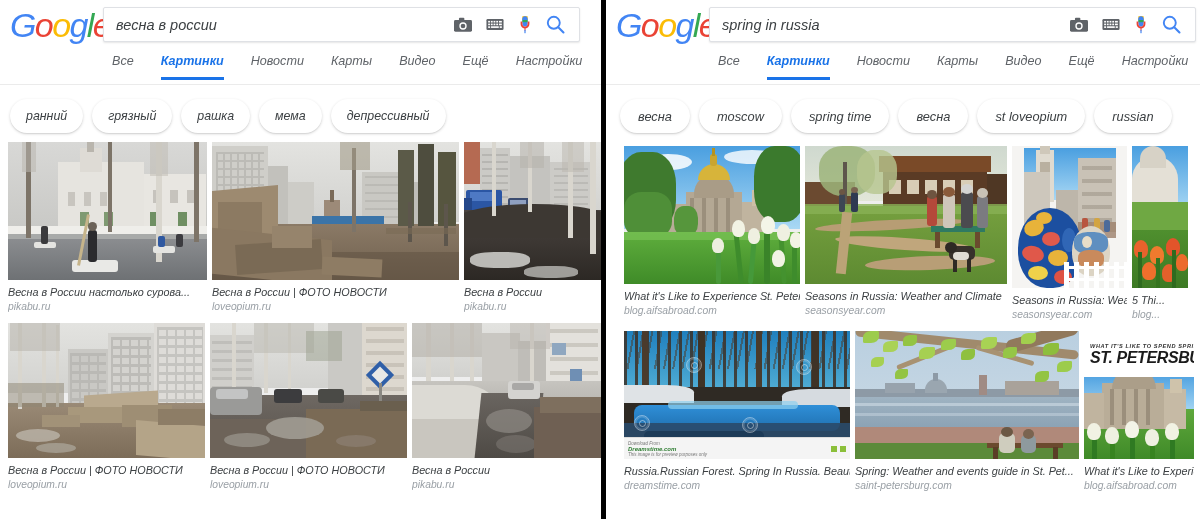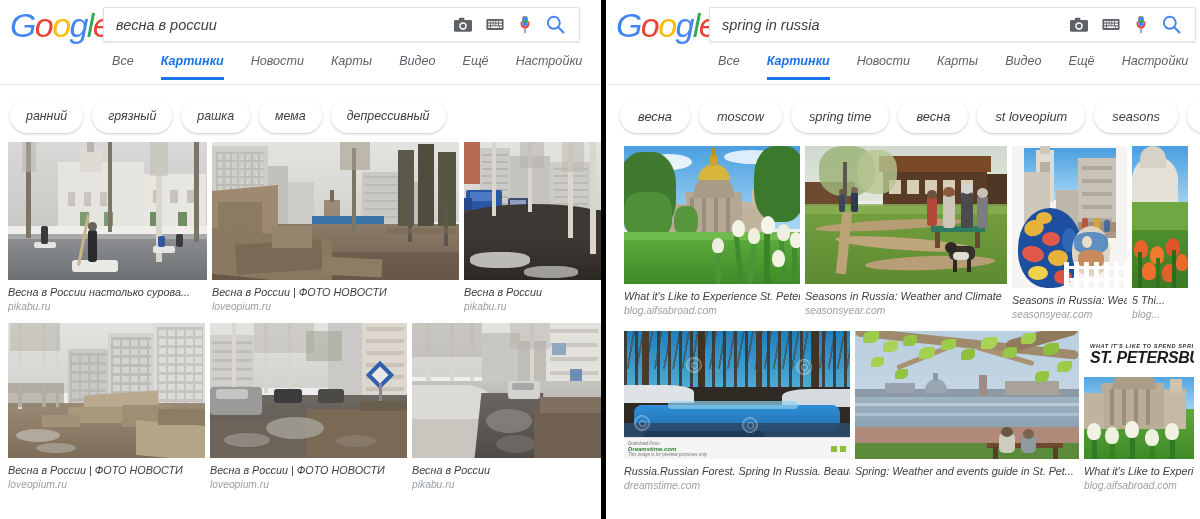--- a/index.html
+++ b/index.html
@@ -567,21 +567,20 @@
       </div>
       <div class="navline"></div>
     </div>
 
     <div class="chiprow">
       <div class="chip">весна</div>
       <div class="chip">moscow</div>
       <div class="chip">spring time</div>
       <div class="chip">весна</div>
       <div class="chip">st loveopium</div>
-      <div class="chip">seasons</div>
       <div class="chip">russian</div>
 
     </div>
 
     <div class="results" style="top:146px;">
 
       <div class="row" style="margin-bottom:9px;">
 
         <div class="cell" style="width:176px;">
           <div class="thumb" style="width:176px;height:138px;">
@@ -843,20 +842,21 @@
               <div class="lay" style="left:148px;top:16px;width:14px;height:11px;background:#95c646;border-radius:50% 10%;"></div>
               <div class="lay" style="left:166px;top:2px;width:15px;height:11px;background:#a2cf4e;border-radius:50% 10%;"></div>
               <div class="lay" style="left:188px;top:12px;width:16px;height:12px;background:#8dbe3d;border-radius:50% 10%;"></div>
               <div class="lay" style="left:202px;top:30px;width:15px;height:11px;background:#9ccc4c;border-radius:50% 10%;"></div>
               <div class="lay" style="left:180px;top:40px;width:14px;height:11px;background:#93c443;border-radius:50% 10%;"></div>
               <div class="lay" style="left:16px;top:26px;width:13px;height:10px;background:#a6d051;border-radius:50% 10%;"></div>
               <div class="lay" style="left:40px;top:38px;width:13px;height:10px;background:#93c443;border-radius:50% 10%;"></div>
             </div>
           </div>
           <div class="cap">Spring: Weather and events guide in St. Pet...</div>
+          <div class="src">saint-petersburg.com</div>
         </div>
 
         <div class="cell" style="width:110px;">
           <div class="thumb" style="width:110px;height:128px;">
             <div class="scene">
               <div class="lay sky-blue" style="left:0;top:42px;width:100%;height:40px;"></div>
               <div class="lay" style="left:0;top:78px;width:100%;height:50px;background:linear-gradient(#5fa83c,#3f8a28);"></div>
 
               <div class="lay" style="left:18px;top:52px;width:62px;height:46px;background:#b9ad98;"></div>
               <div class="lay" style="left:28px;top:36px;width:44px;height:22px;background:#ab9e89;border-radius:22px 22px 0 0;"></div>

